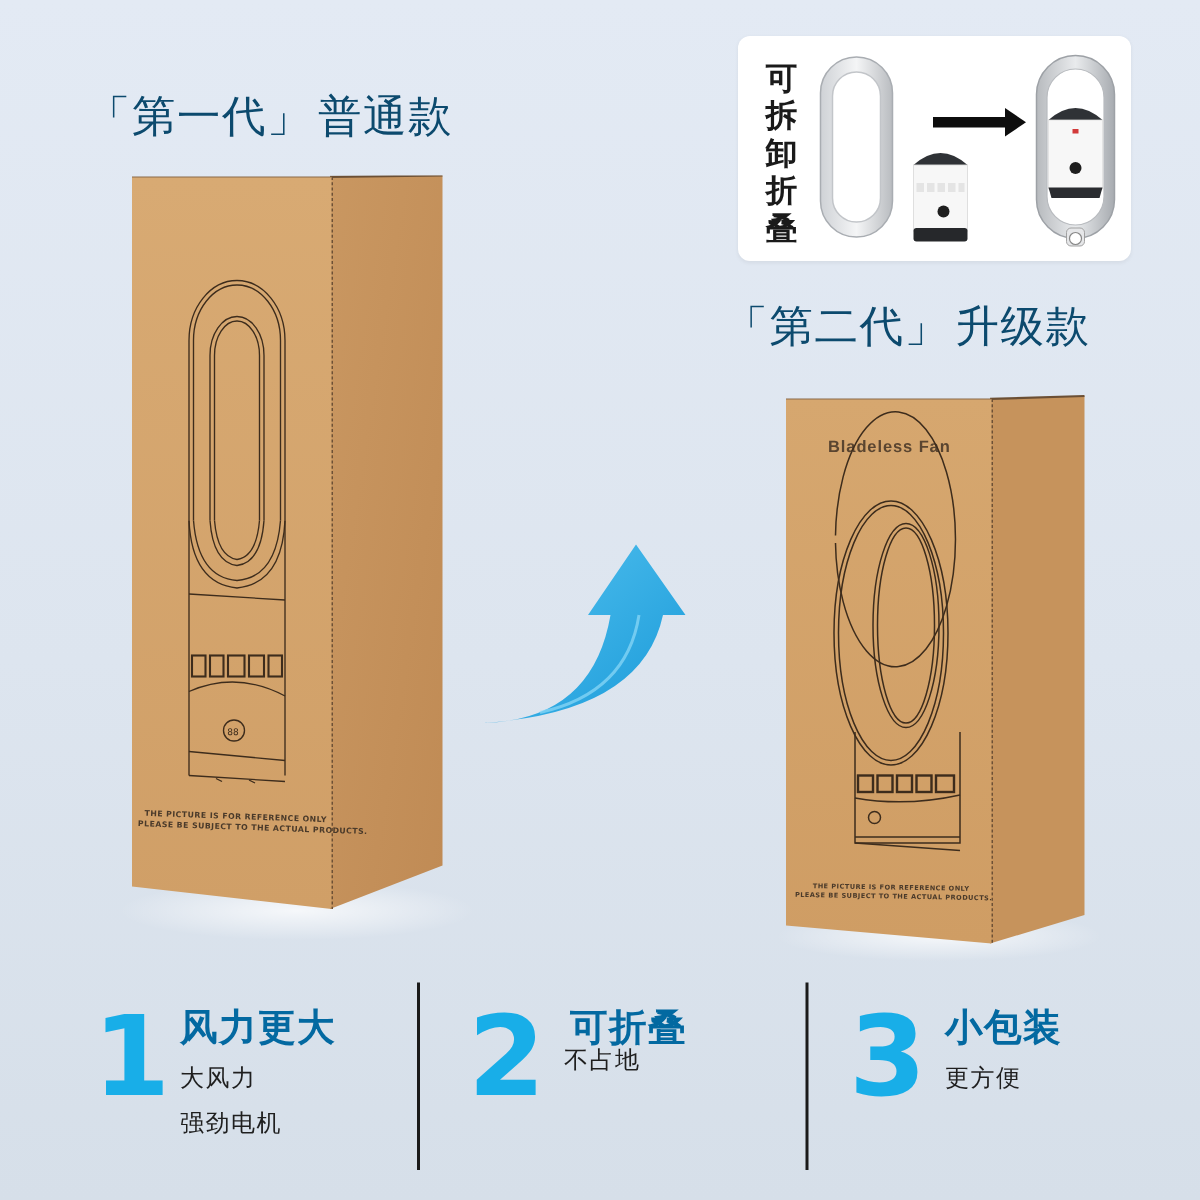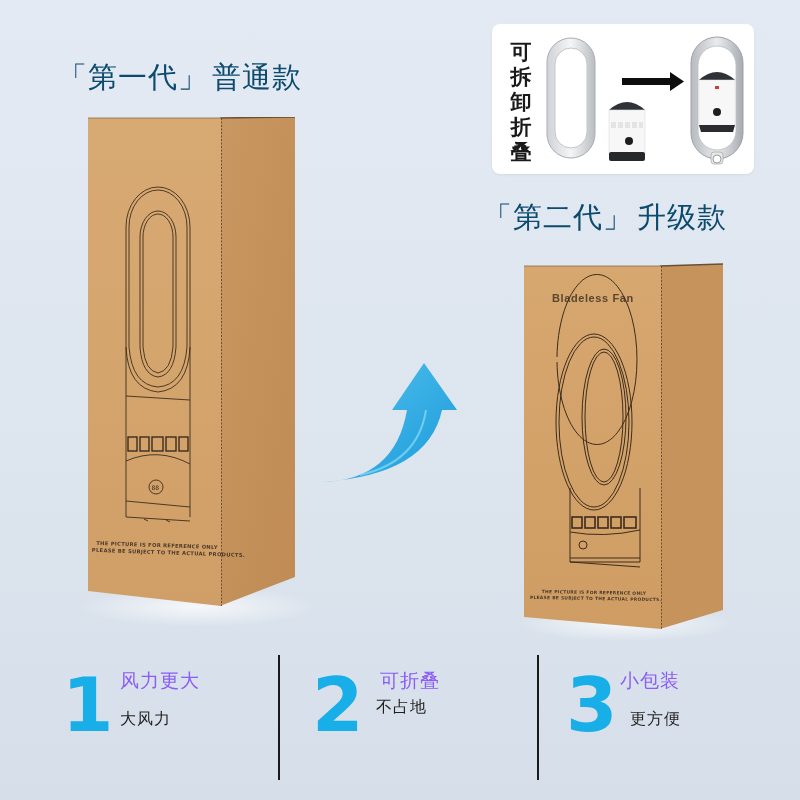--- a/index.html
+++ b/index.html
@@ -57,23 +57,23 @@
 
     
     .feat-num {
       font-family: "DejaVu Sans", sans-serif;
       font-weight: bold;
       color: #18aee8;
       font-size: 74px;
       line-height: 74px;
     }
     .feat-title {
-      font-size: 19px;
-      font-weight: normal;
-      color: #8b5cf6;
+      font-size: 25px;
+      font-weight: bold;
+      color: #0369a1;
       white-space: nowrap;
       letter-spacing: 1px;
     }
     .feat-line {
       font-size: 16px;
       color: #1f1f1f;
       white-space: nowrap;
       line-height: 30px;
       letter-spacing: 1px;
     }
@@ -278,27 +278,28 @@
   <div class="abs disclaimer" style="left:8px; top:328px; width:128px; font-size:4.4px; line-height:6px; transform: rotate(1deg);">
     <div>THE PICTURE IS FOR REFERENCE ONLY</div>
     <div>PLEASE BE SUBJECT TO THE ACTUAL PRODUCTS.</div>
   </div>
 </div>
 
 <div class="abs" style="left:62px; top:664px; width:220px; height:110px;">
   <div class="abs feat-num" style="left:0; top:4px;">1</div>
   <div class="abs feat-title" style="left:58px; top:4px;">风力更大</div>
   <div class="abs feat-line" style="left:58px; top:40px;">大风力</div>
+  <div class="abs feat-line" style="left:58px; top:70px;">强劲电机</div>
 </div>
 <div class="abs divider" style="left:278px; top:655px; height:125px;"></div>
 
 <div class="abs" style="left:312px; top:664px; width:220px; height:110px;">
   <div class="abs feat-num" style="left:0; top:4px;">2</div>
   <div class="abs feat-title" style="left:68px; top:4px;">可折叠</div>
   <div class="abs feat-line" style="left:64px; top:28px;">不占地</div>
 </div>
 <div class="abs divider" style="left:537px; top:655px; height:125px;"></div>
 
 <div class="abs" style="left:566px; top:664px; width:220px; height:110px;">
   <div class="abs feat-num" style="left:0; top:4px;">3</div>
-  <div class="abs feat-title" style="left:54px; top:4px;">小包装</div>
+  <div class="abs feat-title" style="left:64px; top:4px;">小包装</div>
   <div class="abs feat-line" style="left:64px; top:40px;">更方便</div>
 </div>
 
 </body></html>

